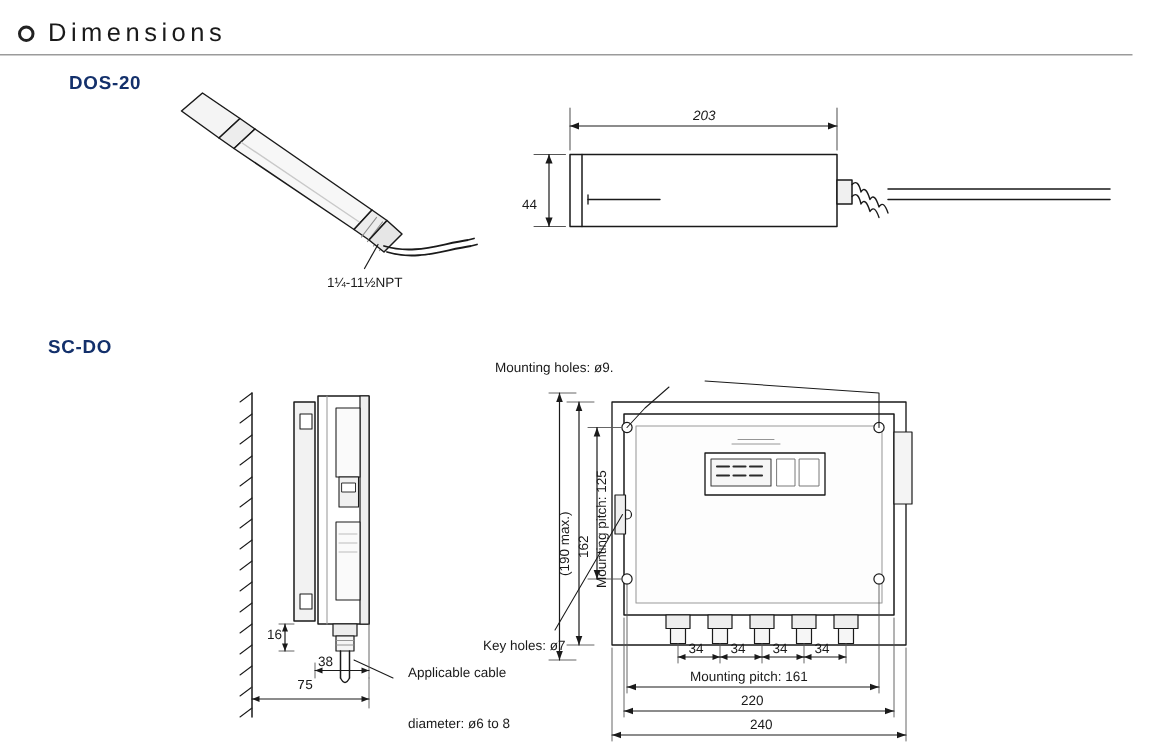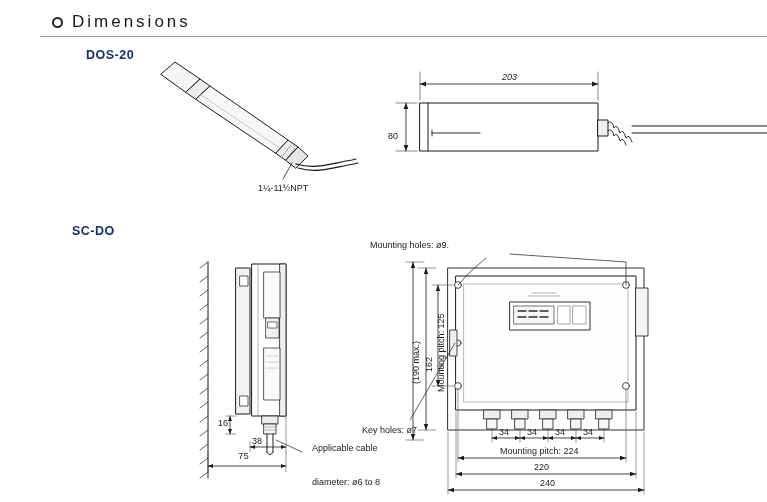--- a/index.html
+++ b/index.html
@@ -12,21 +12,20 @@
     height: 502px;
     font-family: "Liberation Sans", sans-serif;
     color: #111111;
     position: relative;
     overflow: hidden;
   }
   .page {
     position: relative;
     width: 646px;
     height: 502px;
-    margin-left: 40px;
   }
   
   .header {
     position: absolute;
     left: 0;
     top: 6px;
     width: 767px;
     height: 34px;
   }
   .header-rule {
@@ -342,37 +341,37 @@
         <line x1="604" y1="432" x2="604" y2="494" stroke="#555" stroke-width="0.6"></line>
         <line x1="408" y1="490" x2="604" y2="490" stroke="#1a1a1a" stroke-width="0.8"></line>
         <path d="M408 490 l6 -2.2 v4.4 z" fill="#1a1a1a" stroke="none"></path>
         <path d="M604 490 l-6 -2.2 v4.4 z" fill="#1a1a1a" stroke="none"></path>
       </g>
     </g>
   </svg>
 
   <div class="dim-text" style="left:218px; top:183px;">1¼-11½NPT</div>
   <div class="dim-text" style="left:462px; top:72px;font-style:italic;">203</div>
-  <div class="dim-text" style="left:348px; top:131px;">80</div>
+  <div class="dim-text" style="left:348px; top:131px;">44</div>
 
   <div class="dim-text" style="left:330px; top:240px;text-align:right;">Mounting holes: ø9.</div>
   <div class="dim-text" style="left:322px; top:425px;">Key holes: ø7</div>
   <div class="note-text" style="left:272px; top:443px;text-align:right;">Applicable cable</div>
   <div class="note-text" style="left:272px; top:477px;">diameter: ø6 to 8</div>
 
   <div class="dim-text v" style="left:396px; top:392px;">Mounting pitch: 125</div>
   <div class="dim-text v" style="left:384px; top:372px;">162</div>
   <div class="dim-text v" style="left:371px; top:384px;">(190 max.)</div>
 
   <div class="dim-text" style="left:459px; top:427px;">34</div>
   <div class="dim-text" style="left:487px; top:427px;">34</div>
   <div class="dim-text" style="left:515px; top:427px;">34</div>
   <div class="dim-text" style="left:543px; top:427px;">34</div>
 
-  <div class="dim-text" style="left:460px; top:446px;">Mounting pitch: 224</div>
+  <div class="dim-text" style="left:460px; top:446px;">Mounting pitch: 161</div>
   <div class="dim-text" style="left:494px; top:462px;">220</div>
   <div class="dim-text" style="left:500px; top:478px;">240</div>
 
   <div class="dim-text" style="left:178px; top:418px;">16</div>
   <div class="dim-text" style="left:212px; top:436px;">38</div>
   <div class="dim-text" style="left:198px; top:452px;font-family:Liberation Mono, monospace;">75</div>
 
 </div>
 
 </body></html>

